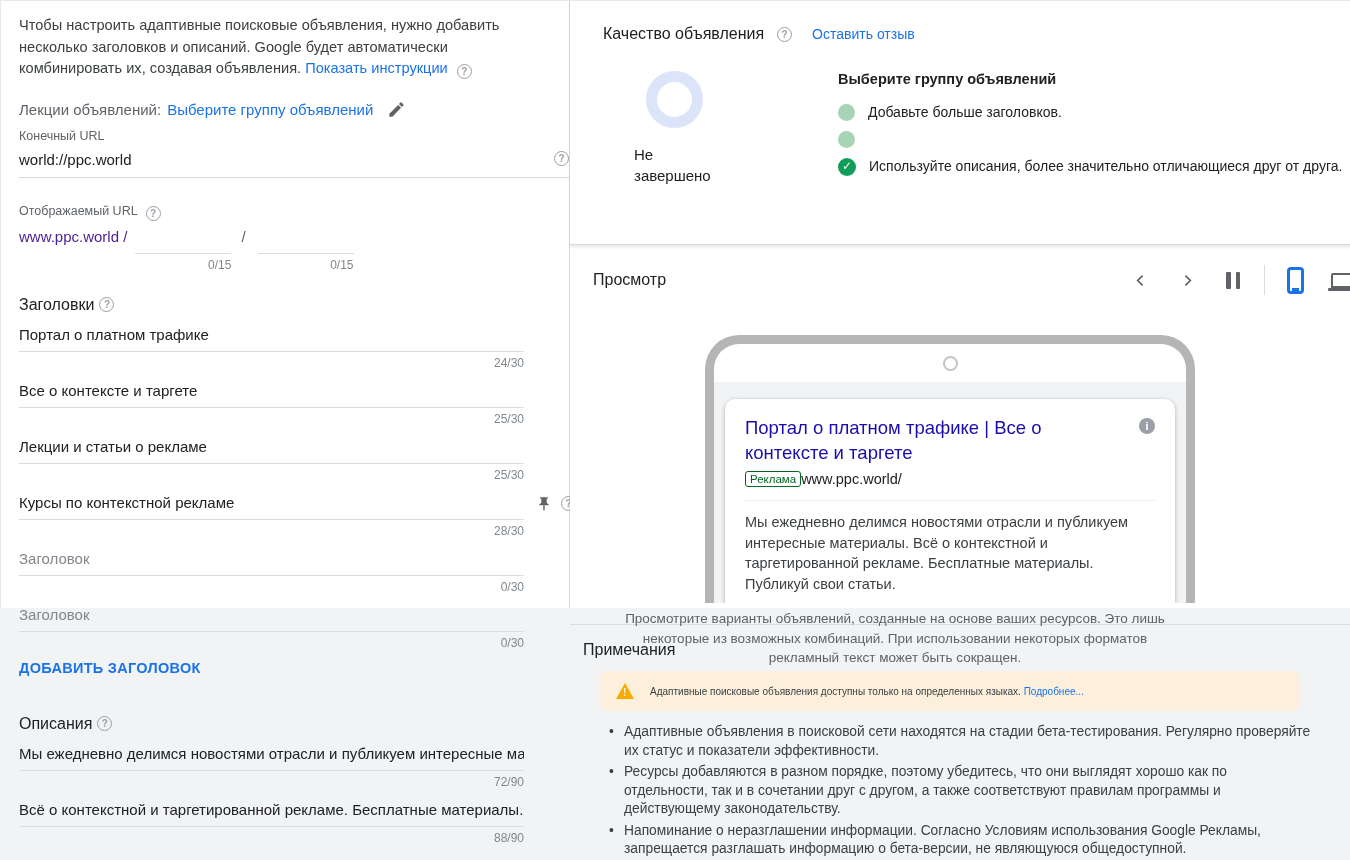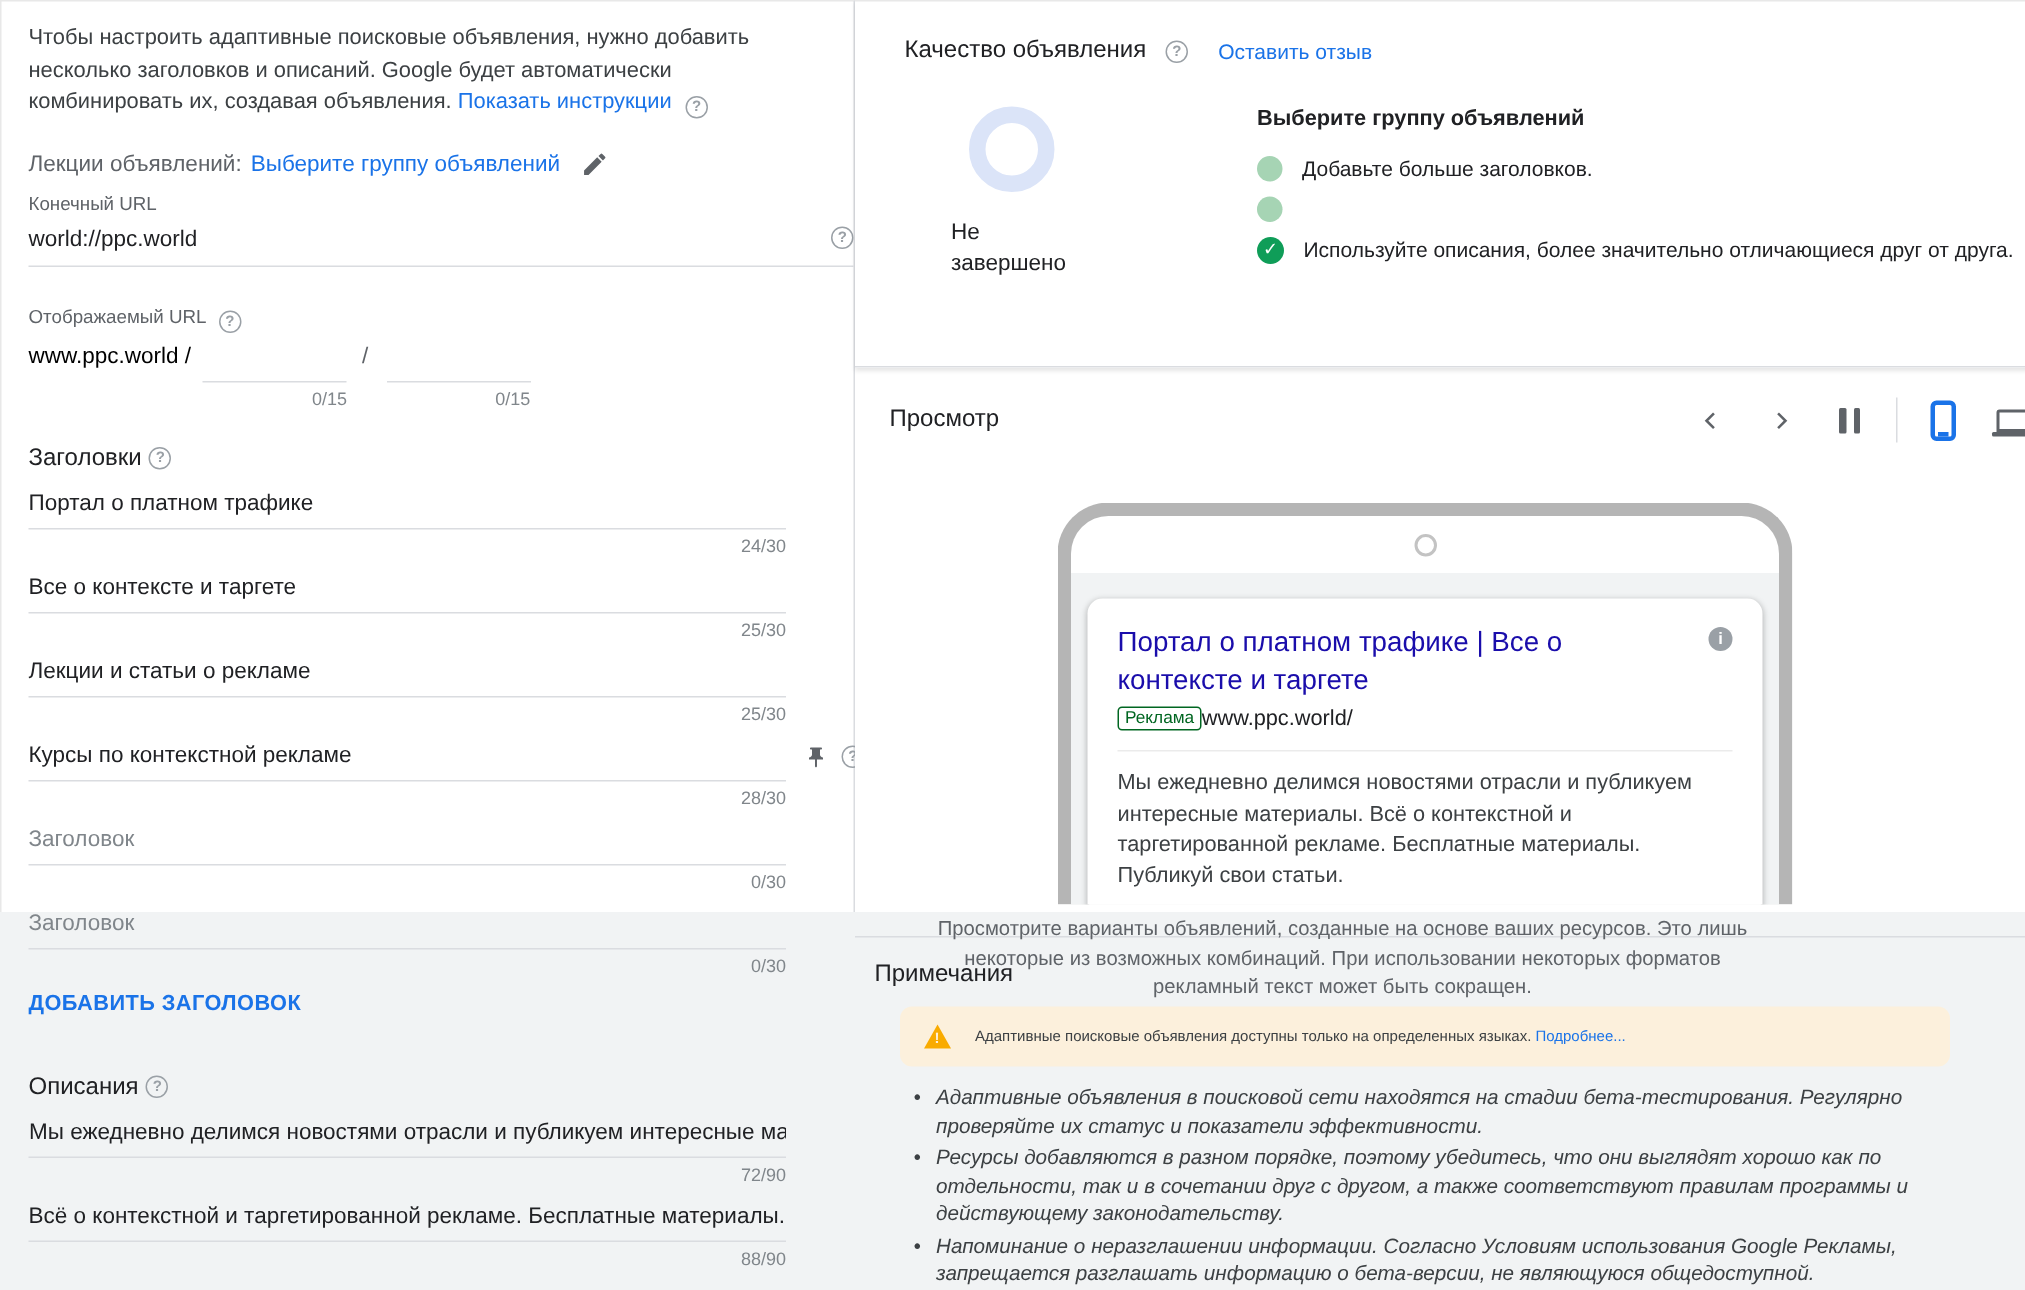--- a/index.html
+++ b/index.html
@@ -17,21 +17,21 @@
     color:#9aa0a6; font-size:10px; font-weight:bold; vertical-align:-2px; margin-left:5px; }
   .adgroup-row { margin-top:20px; font-size:15px; color:#5f6368; display:flex; align-items:center; gap:6px; }
   .pencil-btn { margin-left:8px; cursor:pointer; display:inline-flex; }
   .url-block { margin-top:10px; width:550px; position:relative; }
   .small-label { font-size:12.5px; color:#5f6368; }
   .url-value { font-size:15px; color:#202124; border-bottom:1px solid #dadce0;
     padding:8px 30px 9px 0; width:550px; }
   .url-help { position:absolute; right:0; top:22px; }
   .durl-block { margin-top:26px; }
   .durl-row { display:flex; align-items:flex-start; margin-top:4px; }
-  .durl-prefix { font-size:15px; color:#000000; padding-top:3px; }
+  .durl-prefix { font-size:15px; color:#4c1d95; padding-top:3px; }
   .path-field { display:flex; flex-direction:column; margin-left:8px; }
   .path-field input { width:96px; border:0; border-bottom:1px solid #dadce0;
     font-size:15px; padding:2px 0 9px; background:transparent; outline:none; }
   .path-counter { font-size:12px; color:#80868b; text-align:right; padding-top:4px; }
   .slash { font-size:15px; color:#5f6368; margin:3px 4px 0 10px; }
   .section-h { margin-top:24px; font-size:16px; color:#202124; font-weight:400;
     display:flex; align-items:center; }
   .frow { width:505px; margin-top:8px; position:relative; }
   .frow input { width:100%; border:0; border-bottom:1px solid #dadce0; font-size:15px;
     color:#202124; padding:4px 0 8px; background:transparent; outline:none; }
@@ -106,21 +106,21 @@
   .n-title { font-size:16px; color:#202124; font-weight:400; }
   .warn-banner { margin:12px 64px 0 17px; background:#fcf0dc; border-radius:8px;
     display:flex; align-items:center; gap:15px; padding:8px 16px; min-height:40px; }
   .warn-tri { position:relative; width:19px; height:16px; flex:0 0 19px; }
   .warn-tri::before { content:""; position:absolute; left:0; top:0; width:0; height:0;
     border-left:9.5px solid transparent; border-right:9.5px solid transparent;
     border-bottom:16px solid #f9ab00; }
   .warn-tri::after { content:"!"; position:absolute; left:7px; top:4px; color:#fcf0dc;
     font-size:10px; font-weight:bold; }
   .warn-text { font-size:10px; color:#3c4043;text-align:right; }
-  .bullets { list-style:none; margin:12px 0 0 24px; width:705px;font-style:italic; }
+  .bullets { list-style:none; margin:12px 0 0 24px; width:705px; }
   .bullets li { position:relative; padding-left:17px; font-size:13.8px; line-height:18.5px;
     color:#3c4043; margin-bottom:3px; }
   .bullets li::before { content:"\2022"; position:absolute; left:2px; color:#3c4043; }
 </style>
 </head>
 <body>
 
 <div class="app">
 
   <div class="left-panel">

